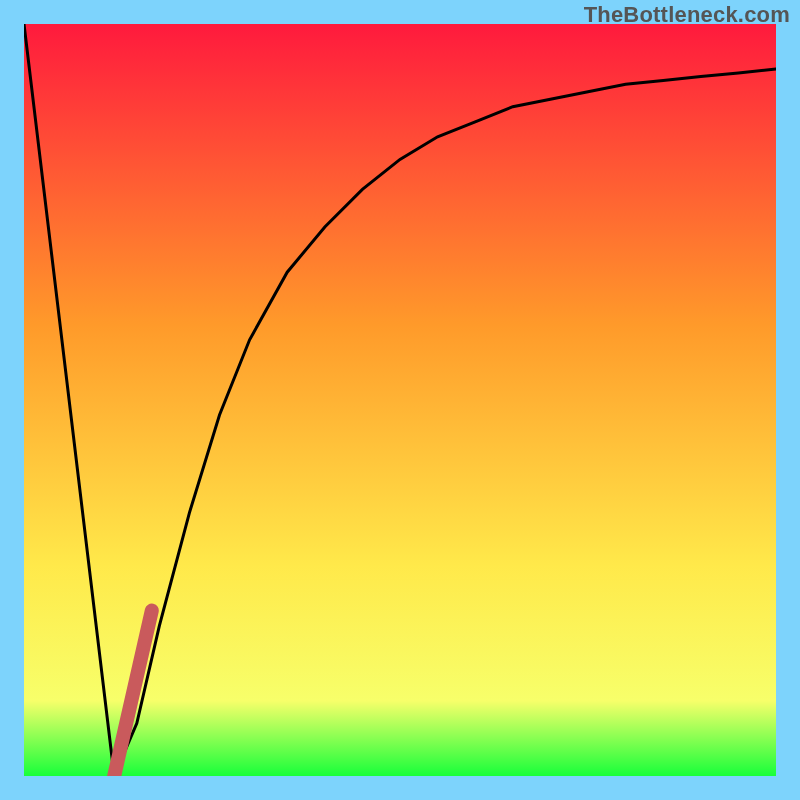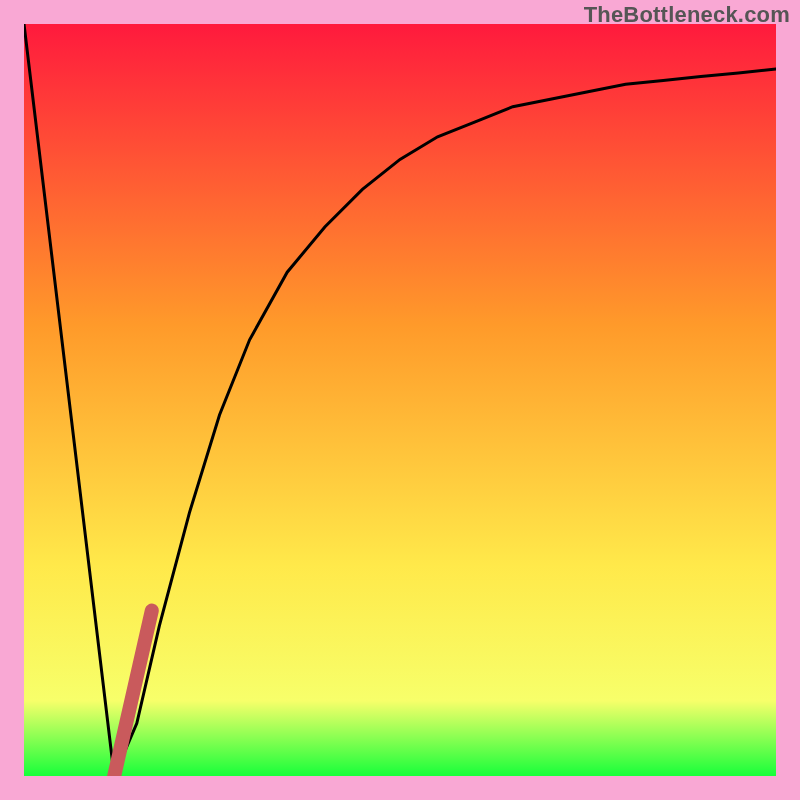--- a/index.html
+++ b/index.html
@@ -8,21 +8,21 @@
     width: 800px;
     height: 800px;
     background: #000;
     overflow: hidden;
     font-family: Arial, Helvetica, sans-serif;
   }
   .frame {
     position: relative;
     width: 800px;
     height: 800px;
-    background: #f9a8d4;
+    background: #7dd3fc;
   }
   .watermark {
     position: absolute;
     top: 2px;
     right: 10px;
     color: #555;
     font-size: 22px;
     font-weight: 600;
     letter-spacing: 0.2px;
     z-index: 10;

